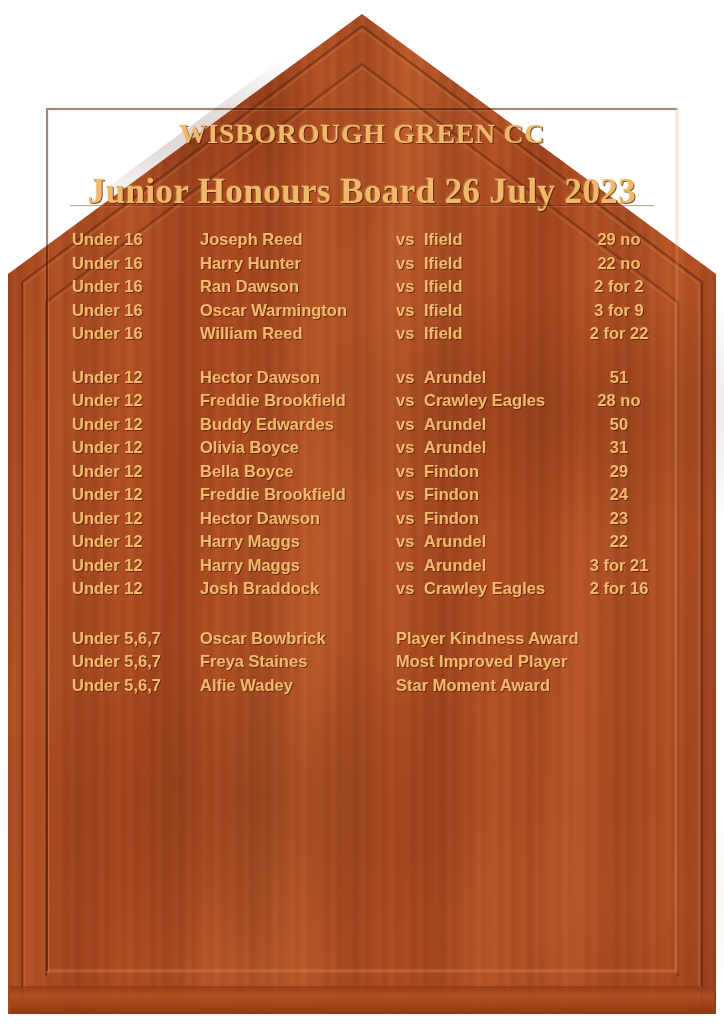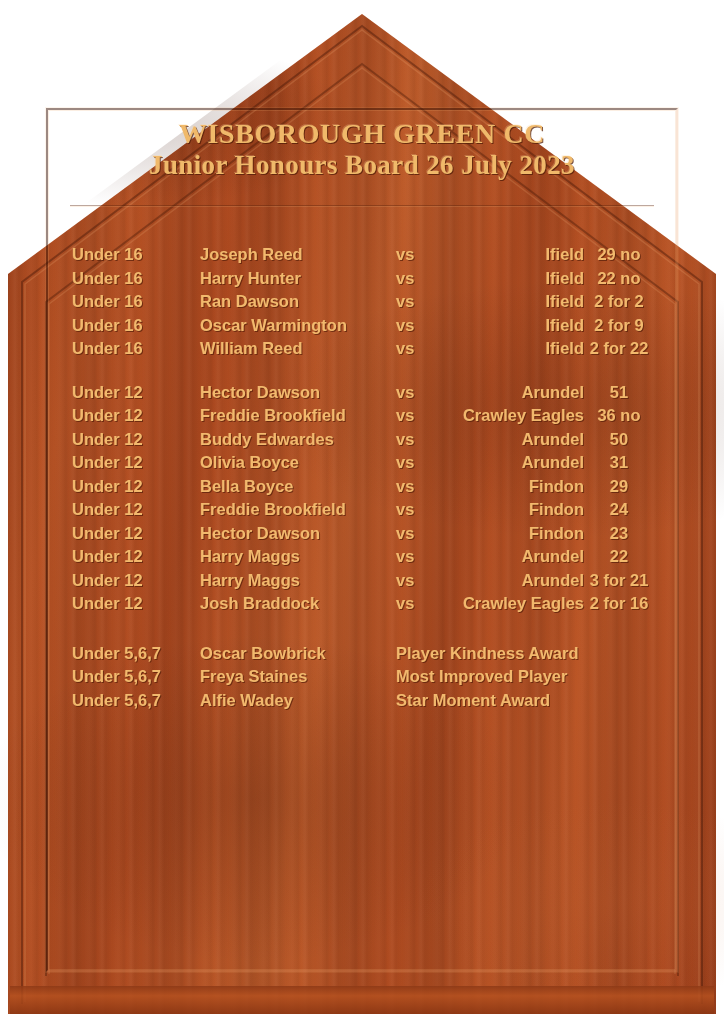--- a/index.html
+++ b/index.html
@@ -122,59 +122,59 @@
     font-family: "Liberation Serif", serif;
     font-weight: bold;
     font-size: 28px;
     letter-spacing: 0.6px;
     color: #f0b96a;
     text-shadow: 1px 1px 0 rgba(80,28,8,0.75), -1px -1px 0 rgba(255,210,150,0.25);
   }
   .title-line2 {
     font-family: "Liberation Serif", serif;
     font-weight: bold;
-    font-size: 27px;
-    margin-top: 0;
+    font-size: 35px;
+    margin-top: 22px;
     letter-spacing: 0.4px;
     color: #f0b96a;
     text-shadow: 1px 1px 0 rgba(80,28,8,0.75), -1px -1px 0 rgba(255,210,150,0.25);
   }
 
   .title-rule {
     position: absolute;
     left: 70px;
     top: 205px;
     width: 584px;
     height: 1px;
     background: rgba(90,35,12,0.40);
     box-shadow: 0 1px 0 rgba(240,180,120,0.20);
   }
 
   table.entries {
     position: absolute;
     left: 72px;
-    top: 243px;
+    top: 228px;
     width: 582px;
     border-collapse: collapse;
     font-family: "Liberation Sans", sans-serif;
   }
   table.entries td {
     font-size: 16.5px;
     font-weight: bold;
     color: #f2b96d;
     text-shadow: 1px 1px 0 rgba(85,30,9,0.7), -0.5px -0.5px 0 rgba(255,215,160,0.18);
     padding: 0;
     height: 23.5px;
     vertical-align: middle;
     white-space: nowrap;
   }
   td.col-grade { width: 128px; }
   td.col-name  { width: 196px; }
   td.col-vs    { width: 28px; }
-  td.col-opp   { width: 160px; text-align: right; }
+  td.col-opp   { width: 160px; }
   td.col-score { text-align: center; width: 70px; }
   td.col-award { }
   tr.spacer td { height: 20px; }
   tr.spacer-big td { height: 26px; }
 </style>
 </head>
 <body>
 
 <div id="board-wrap">
 
@@ -224,21 +224,21 @@
           <td class="col-name">Ran Dawson</td>
           <td class="col-vs">vs</td>
           <td class="col-opp">Ifield</td>
           <td class="col-score">2 for 2</td>
         </tr>
         <tr>
           <td class="col-grade">Under 16</td>
           <td class="col-name">Oscar Warmington</td>
           <td class="col-vs">vs</td>
           <td class="col-opp">Ifield</td>
-          <td class="col-score">2 for 9</td>
+          <td class="col-score">3 for 9</td>
         </tr>
         <tr>
           <td class="col-grade">Under 16</td>
           <td class="col-name">William Reed</td>
           <td class="col-vs">vs</td>
           <td class="col-opp">Ifield</td>
           <td class="col-score">2 for 22</td>
         </tr>
 
         <tr class="spacer">
@@ -250,21 +250,21 @@
           <td class="col-name">Hector Dawson</td>
           <td class="col-vs">vs</td>
           <td class="col-opp">Arundel</td>
           <td class="col-score">51</td>
         </tr>
         <tr>
           <td class="col-grade">Under 12</td>
           <td class="col-name">Freddie Brookfield</td>
           <td class="col-vs">vs</td>
           <td class="col-opp">Crawley Eagles</td>
-          <td class="col-score">36 no</td>
+          <td class="col-score">28 no</td>
         </tr>
         <tr>
           <td class="col-grade">Under 12</td>
           <td class="col-name">Buddy Edwardes</td>
           <td class="col-vs">vs</td>
           <td class="col-opp">Arundel</td>
           <td class="col-score">50</td>
         </tr>
         <tr>
           <td class="col-grade">Under 12</td>

